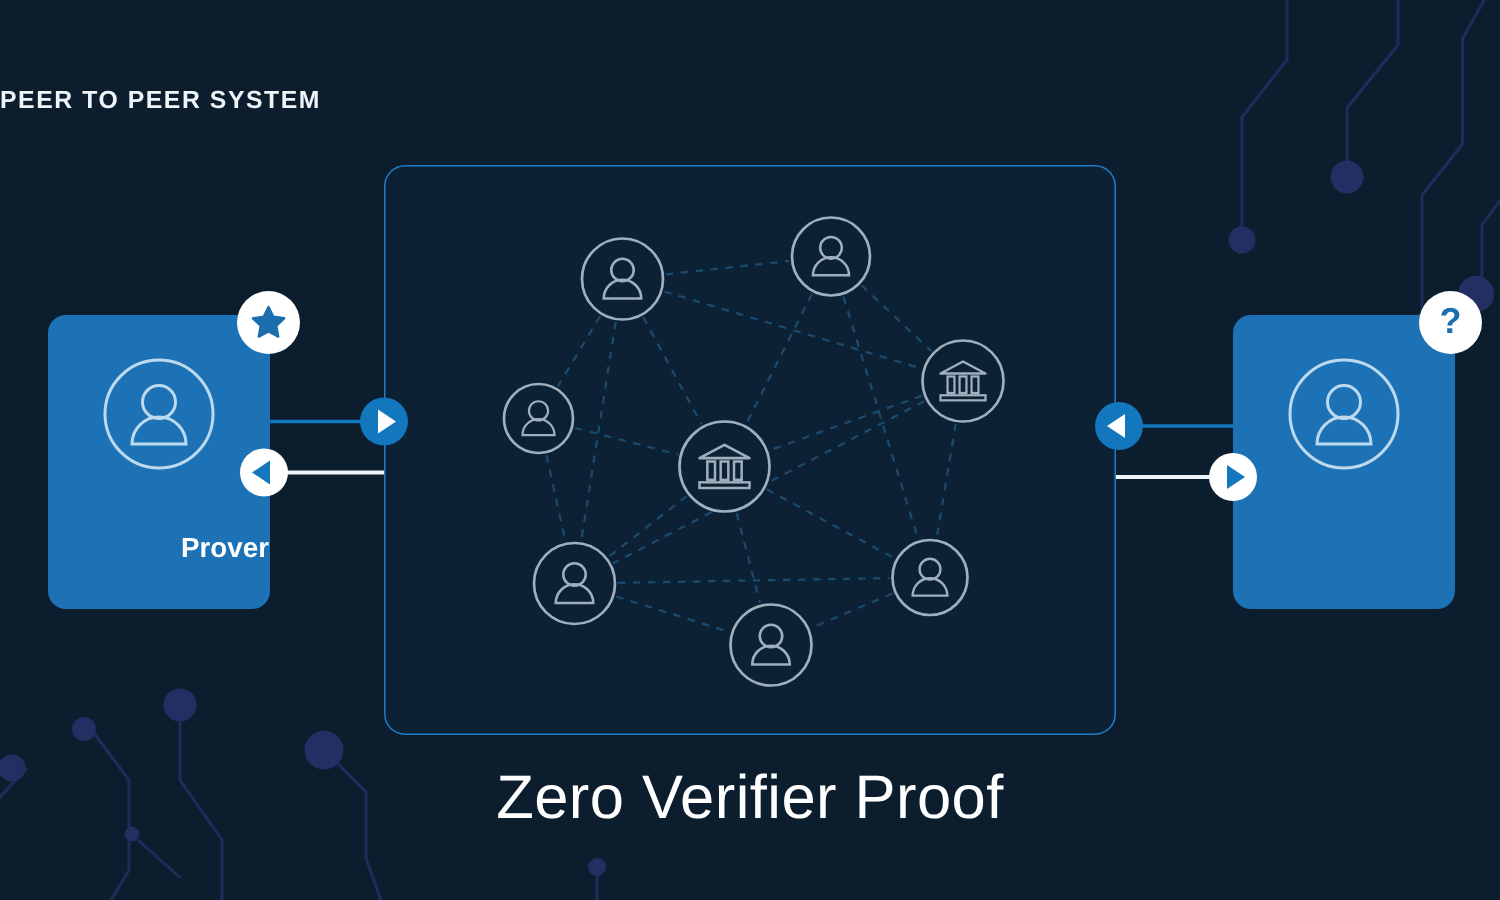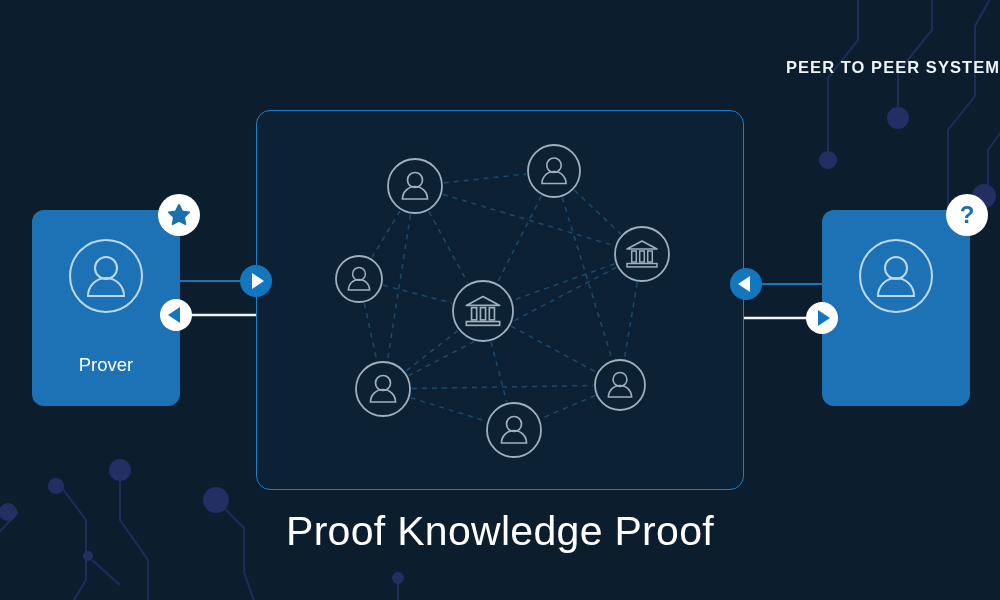--- a/index.html
+++ b/index.html
@@ -28,21 +28,21 @@
     width: 1000px; height: 600px;
     pointer-events: none;
   }
 
   
   .peer-title {
     position: absolute;
     left: 0;
     top: 58px;
     width: 1000px;
-    text-align: right;
+    text-align: left;
     color: #eef4f8;
     font-size: 16.5px;
     font-weight: bold;
     letter-spacing: 1.05px;
   }
 
   
   .main-title {
     position: absolute;
     left: 0;
@@ -89,21 +89,22 @@
     height: 76px;
   }
   .actor-label {
     position: absolute;
     left: 0;
     bottom: 30px;
     width: 100%;
     text-align: center;
     color: #ffffff;
     font-size: 18.5px;
-    font-weight: normal;
+    font-weight: bold;
+    padding-left: 44px;
   }
 
   
   .badge {
     position: absolute;
     width: 42px;
     height: 42px;
     border-radius: 50%;
     background: #ffffff;
     display: flex;
@@ -311,15 +312,15 @@
   <div class="puck white p-left-in">
     <span class="tri left-blue"></span>
   </div>
   <div class="puck blue p-right-in">
     <span class="tri left-white"></span>
   </div>
   <div class="puck white p-right-out">
     <span class="tri right-blue"></span>
   </div>
 
-  <div class="main-title">Proof Knowledge Proof</div>
+  <div class="main-title">Zero Verifier Proof</div>
 
 </div>
 
 </body></html>

